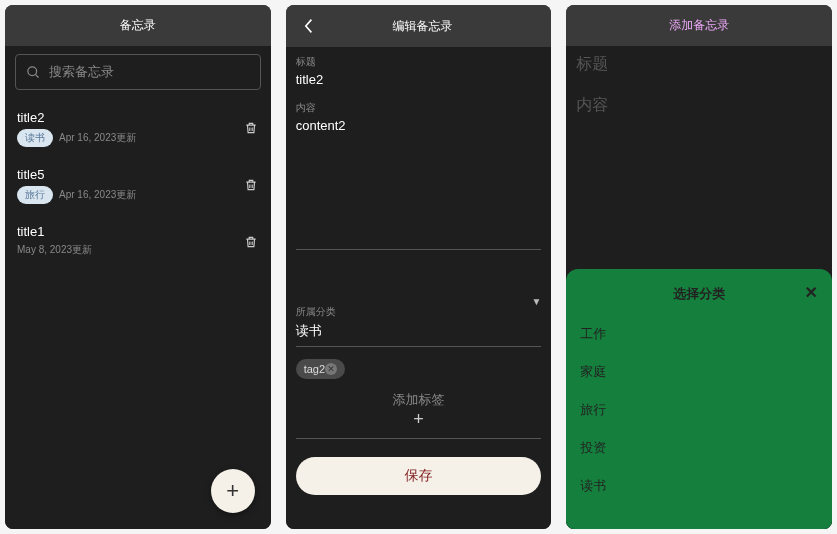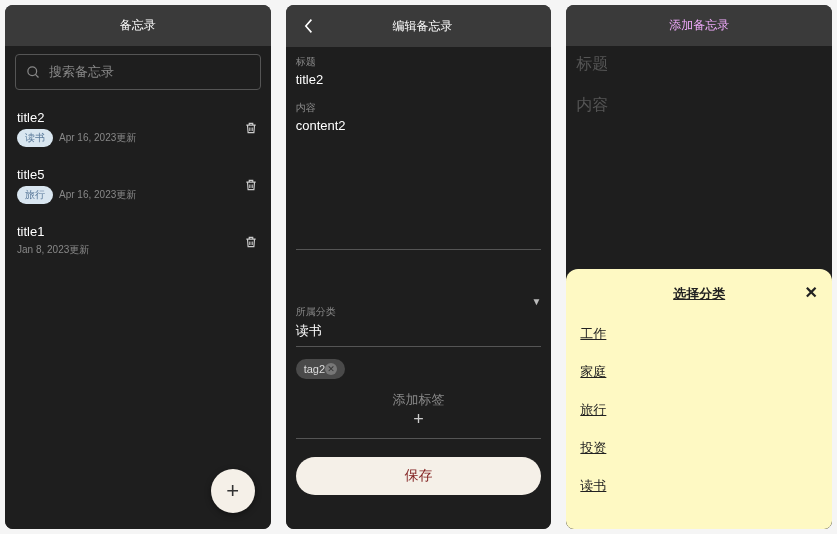--- a/index.html
+++ b/index.html
@@ -152,27 +152,26 @@
       font-size: 14px;
     }
     .dimmed-header { color: #f0abfc; }
     .dimmed-content { color: #555; }
     .sheet {
       position: absolute;
       bottom: 0;
       left: 0;
       right: 0;
       height: 260px;
-      background: #fef9c3;
+      background: #15803d;
       border-radius: 12px 12px 0 0;
       color: #222;
       padding: 12px 14px;
       display: flex;
       flex-direction: column;
-      text-decoration: underline;
     }
     .sheet-header {
       display: flex;
       align-items: center;
       justify-content: center;
       position: relative;
       padding: 4px 0 12px;
       font-size: 13px;
       font-weight: 600;
     }
@@ -228,21 +227,21 @@
           <span class="delete-icon">
             <svg viewBox="0 0 24 24" fill="none" stroke="#ccc" stroke-width="2">
               <path d="M4 7h16M9 7V4h6v3M6 7l1 13h10l1-13M10 11v6M14 11v6"></path>
             </svg>
           </span>
         </div>
         <div class="memo-item">
           <div class="memo-body">
             <div class="memo-title">title1</div>
             <div class="memo-meta">
-              <span class="memo-date">Jan 8, 2023更新</span>
+              <span class="memo-date">May 8, 2023更新</span>
             </div>
           </div>
           <span class="delete-icon">
             <svg viewBox="0 0 24 24" fill="none" stroke="#ccc" stroke-width="2">
               <path d="M4 7h16M9 7V4h6v3M6 7l1 13h10l1-13M10 11v6M14 11v6"></path>
             </svg>
           </span>
         </div>
       </div>
   </div>

